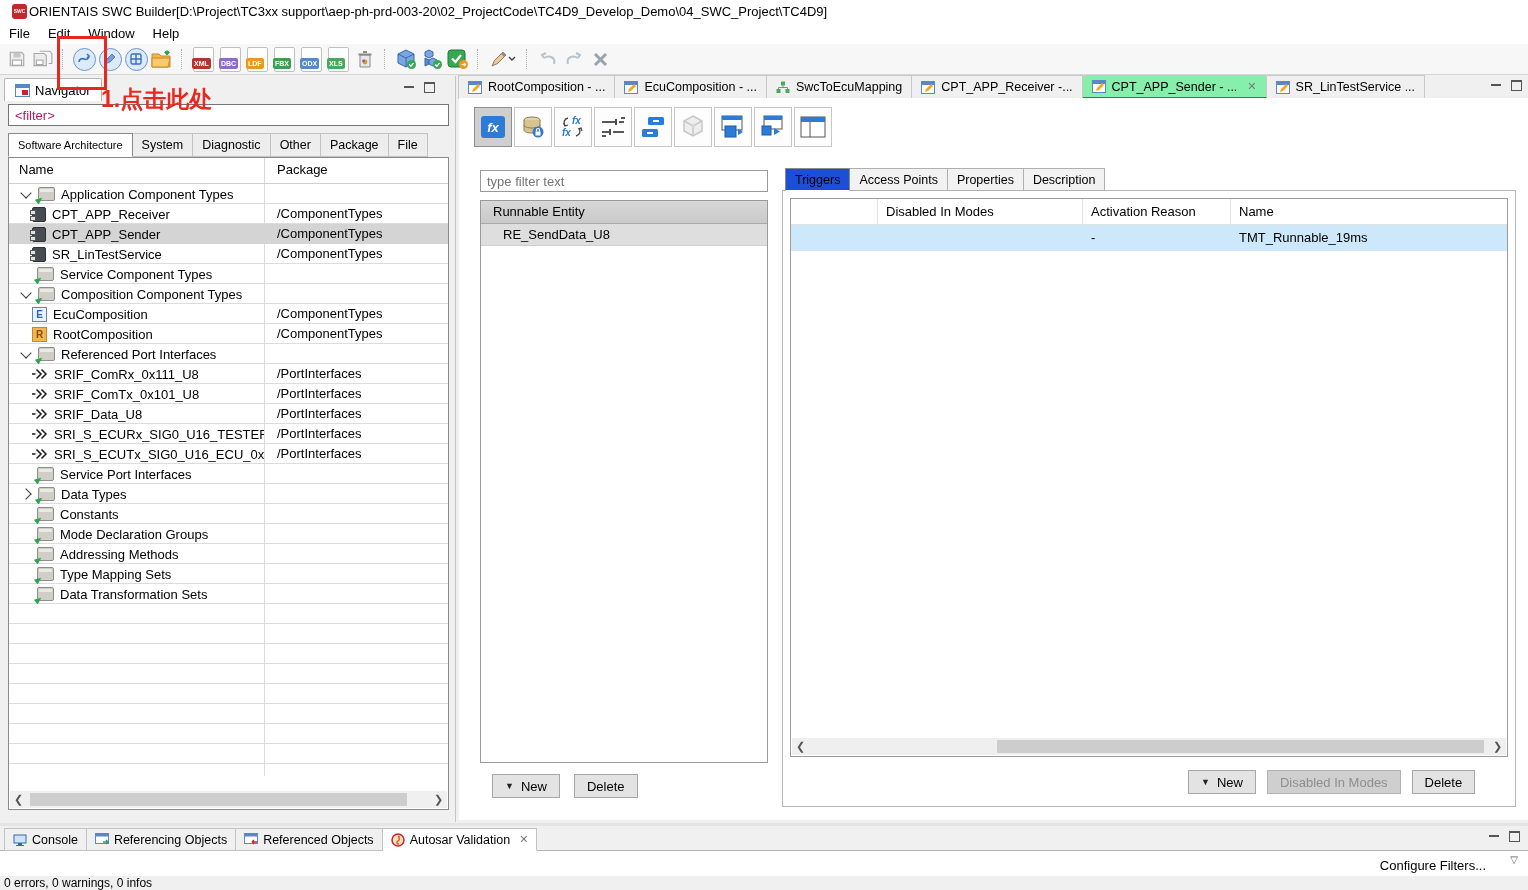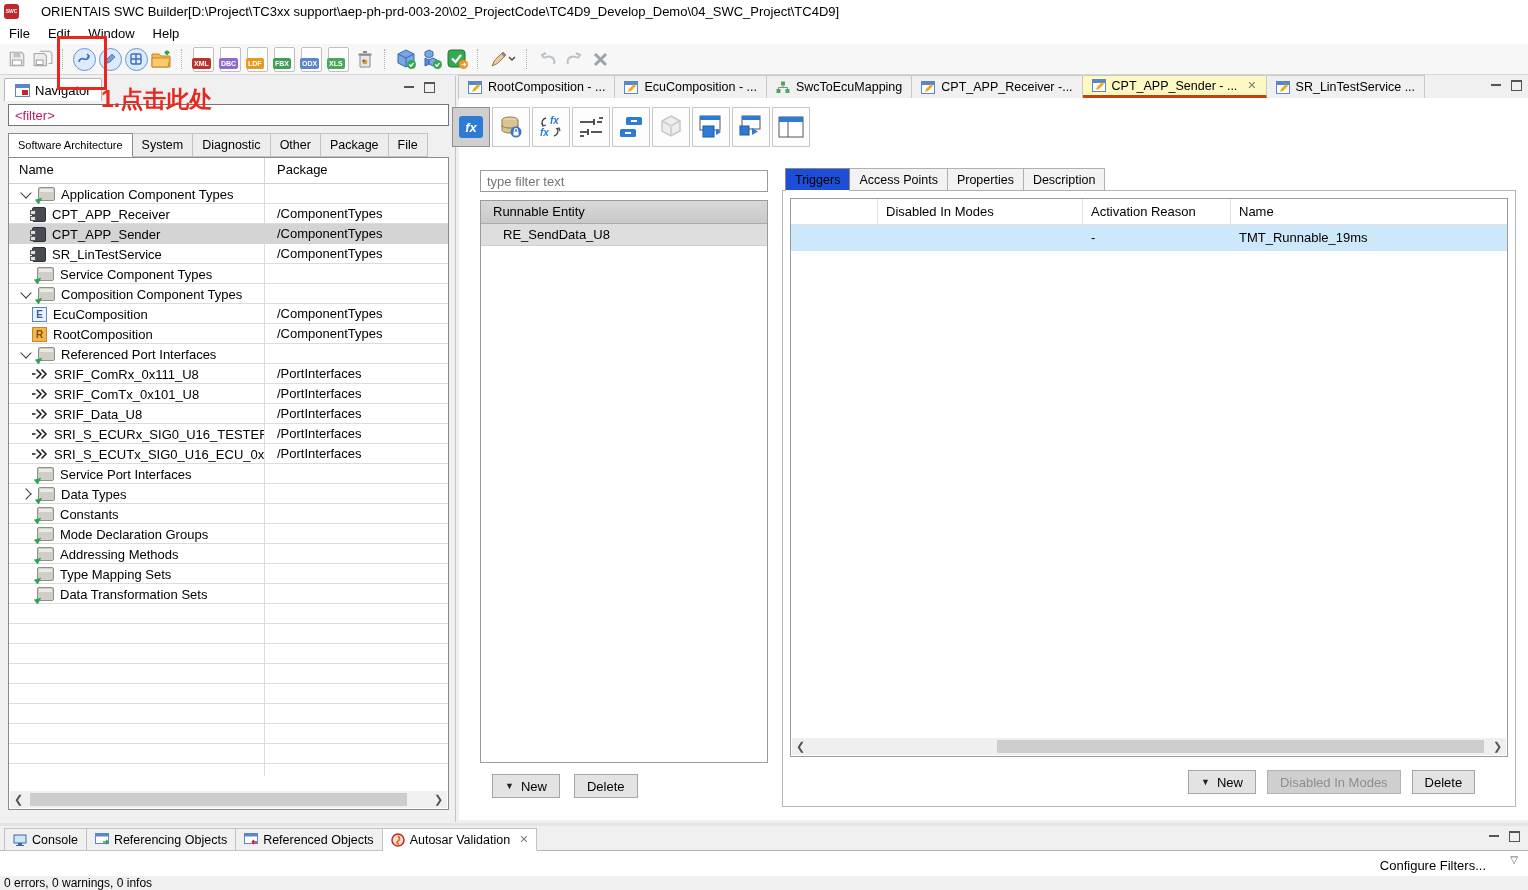--- a/index.html
+++ b/index.html
@@ -1,19 +1,19 @@
 <!DOCTYPE html>
 <html><head>
 <meta charset="utf-8">
 <style>
   html,body{margin:0;padding:0;width:1528px;height:890px;overflow:hidden;
     font-family:"Liberation Sans",sans-serif;font-size:13px;color:#000;background:#f0f0f0;}
   i{font-style:normal}
   
-  #titlebar{position:absolute;left:0;top:0;width:100%;height:22px;background:#fff;display:flex;align-items:center;gap:22px;padding-left:4px;box-sizing:border-box}
+  #titlebar{position:absolute;left:0;top:0;width:100%;height:22px;background:#fff;display:flex;align-items:center;gap:2px;padding-left:12px;box-sizing:border-box}
   .swclogo{width:15px;height:15px;background:#c1272d;border-radius:3px;color:#fff;font-size:5px;font-weight:bold;display:flex;align-items:center;justify-content:center;flex:0 0 auto}
   #menubar{position:absolute;left:0;top:22px;width:100%;height:22px;background:#fff;display:flex;align-items:center}
   .menu-item{padding:0 9px;height:100%;display:flex;align-items:center;cursor:default}
   #toolbar{position:absolute;left:0;top:44px;width:100%;height:31px;background:#f7f7f7;border-bottom:1px solid #d6d6d6;display:flex;align-items:center;padding-left:4px;box-sizing:border-box}
   .tbi{width:26px;height:26px;display:flex;align-items:center;justify-content:center;flex:0 0 auto}
   .tsep{width:5px;height:20px;border-left:1px dotted #b0b0b0;margin:0 3px 0 6px;flex:0 0 auto}
   .fpage{width:19px;height:23px;background:#fff;border:1px solid #c0c0c0;border-radius:2px;position:relative;flex:0 0 auto;margin:0 3px}
   .flabel{position:absolute;left:-2px;bottom:2px;height:11px;line-height:11px;border-radius:2px;color:#fff;font-size:7px;font-weight:bold;padding:0 2px}
   .xml{background:#b5342e}.dbc{background:#8e6bc8}.ldf{background:#e79a1f}.fbx{background:#3f9e53}.odx{background:#5b87c6}.xls{background:#49a85c}
   .circleic{width:23px;height:23px;border-radius:50%;background:#dcebfb;border:1.5px solid #6b94cf;display:flex;align-items:center;justify-content:center;box-sizing:border-box}
@@ -62,25 +62,25 @@
   .ico.rc::after{content:"R"}
   .ico.portw{width:16px;height:12px}
   #nav-hscroll{position:absolute;left:1px;right:1px;bottom:1px;height:17px;background:#f0f0f0;display:flex;align-items:center}
   .sarrow{width:17px;height:17px;display:flex;align-items:center;justify-content:center;color:#555;font-size:11px;flex:0 0 auto}
   .sthumb{height:13px;background:#cdcdcd;border-radius:1px}
   #nav-thumb{position:absolute;left:20px;right:40px;top:2px}
   
   #etabbar{position:absolute;left:458px;top:75px;right:0;height:23px;background:#f0f0f0;border-bottom:1px solid #c8c8c8;display:flex}
   .etab{height:23px;display:flex;align-items:center;gap:6px;padding:0 9px;border-right:1px solid #c8c8c8;border-top:1px solid #c8c8c8;background:#f0f0f0;font-size:12.5px;box-sizing:border-box;white-space:nowrap}
   .etab.first{border-left:1px solid #c8c8c8}
-  .etab.active{background:#fef9c3;border-bottom:3px solid #c2410c;border-radius:2px 2px 0 0}
+  .etab.active{background:#86efac;border-bottom:1px solid #c2410c;border-radius:2px 2px 0 0}
   .closex{color:#7a7a7a;font-size:11px;margin-left:4px;line-height:1}
   #etab-btns{position:absolute;right:6px;top:80px}
   #editor-bg{position:absolute;left:459px;top:98px;right:0;height:722px;background:#fff}
-  #eiconbar{position:absolute;left:452px;top:107px;display:flex;gap:2px}
+  #eiconbar{position:absolute;left:474px;top:107px;display:flex;gap:2px}
   .ebtn{width:38px;height:40px;background:#fdfdfd;border:1px solid #c6c6c6;display:flex;align-items:center;justify-content:center;box-sizing:border-box}
   .ebtn.pressed{background:#cfcfcf;border:1px solid #8f8f8f}
   .fxsq{width:24px;height:22px;background:#2e7bd6;border-radius:3px;color:#fff;font-weight:bold;font-style:italic;font-size:13px;display:flex;align-items:center;justify-content:center}
   
   #re-filter{position:absolute;left:480px;top:170px;width:288px;height:22px;border:1px solid #9a9a9a;box-sizing:border-box;padding:0 6px;font-size:13px;font-family:"Liberation Sans",sans-serif;background:#fff}
   #re-table{position:absolute;left:480px;top:200px;width:288px;height:563px;border:1px solid #9a9a9a;background:#fff;box-sizing:border-box}
   #re-head{height:22px;line-height:22px;padding-left:12px;background:linear-gradient(#d8d8d8,#c9c9c9);border-bottom:1px solid #aaa}
   #re-row{height:21px;line-height:21px;padding-left:22px;background:#dedede;border-bottom:1px solid #cfcfcf}
   #re-btns{position:absolute;left:492px;top:774px;display:flex;gap:14px}
   .btn{height:24px;background:#e3e3e3;border:1px solid #a6a6a6;display:flex;align-items:center;justify-content:center;gap:7px;font-size:13px;padding:0 12px;box-sizing:border-box}

